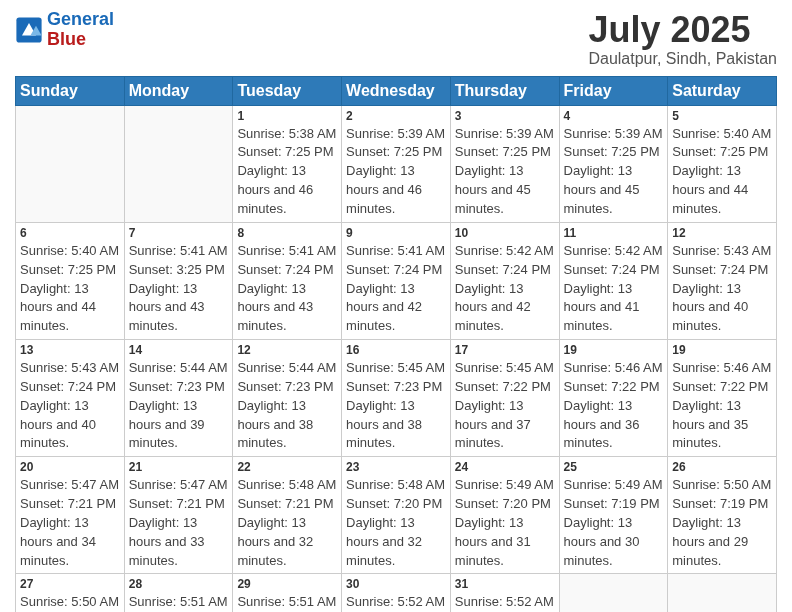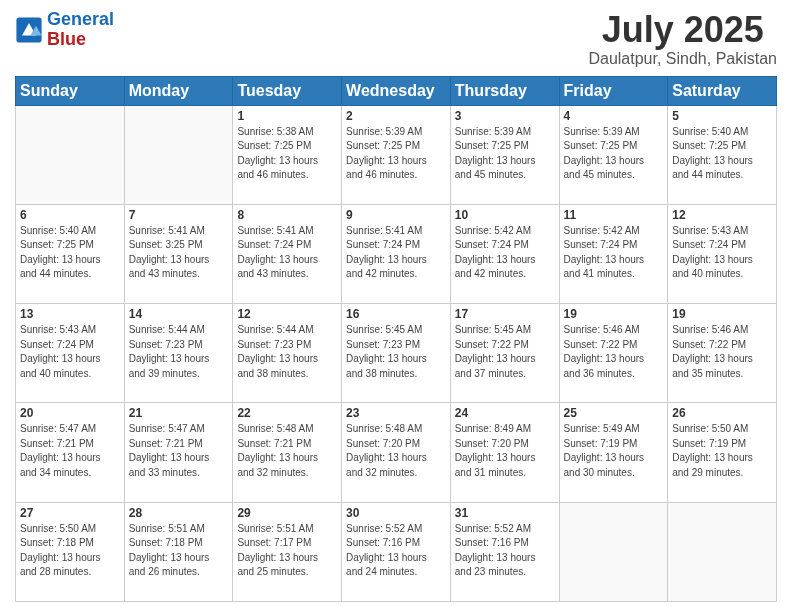--- a/index.html
+++ b/index.html
@@ -36,21 +36,21 @@
       line-height: 1.1;
     }
     .logo-text span {
       color: #1a6ab8;
     }
     .logo-icon {
       width: 28px;
       height: 28px;
     }
     .title-block {
-      text-align: center;
+      text-align: left;
     }
     .main-title {
       font-size: 36px;
       font-weight: bold;
       color: #333;
       line-height: 1.1;
     }
     .subtitle {
       font-size: 16px;
       color: #555;
@@ -84,21 +84,21 @@
       background: #f9f9f9;
     }
     .day-num {
       font-size: 12px;
       font-weight: bold;
       color: #333;
       display: block;
       margin-bottom: 2px;
     }
     .day-info {
-      font-size: 10px;
+      font-size: 13px;
       color: #444;
       line-height: 1.45;
     }
   </style>
 </head>
 <body>
 
 <div class="page">
   <div class="header">
     <div class="logo">
@@ -273,21 +273,21 @@
 Daylight: 13 hours and 32 minutes.</div>
           </td>
           <td>
             <span class="day-num">23</span>
             <div class="day-info">Sunrise: 5:48 AM
 Sunset: 7:20 PM
 Daylight: 13 hours and 32 minutes.</div>
           </td>
           <td>
             <span class="day-num">24</span>
-            <div class="day-info">Sunrise: 8:49 AM
+            <div class="day-info">Sunrise: 5:49 AM
 Sunset: 7:20 PM
 Daylight: 13 hours and 31 minutes.</div>
           </td>
           <td>
             <span class="day-num">25</span>
             <div class="day-info">Sunrise: 5:49 AM
 Sunset: 7:19 PM
 Daylight: 13 hours and 30 minutes.</div>
           </td>
           <td>

